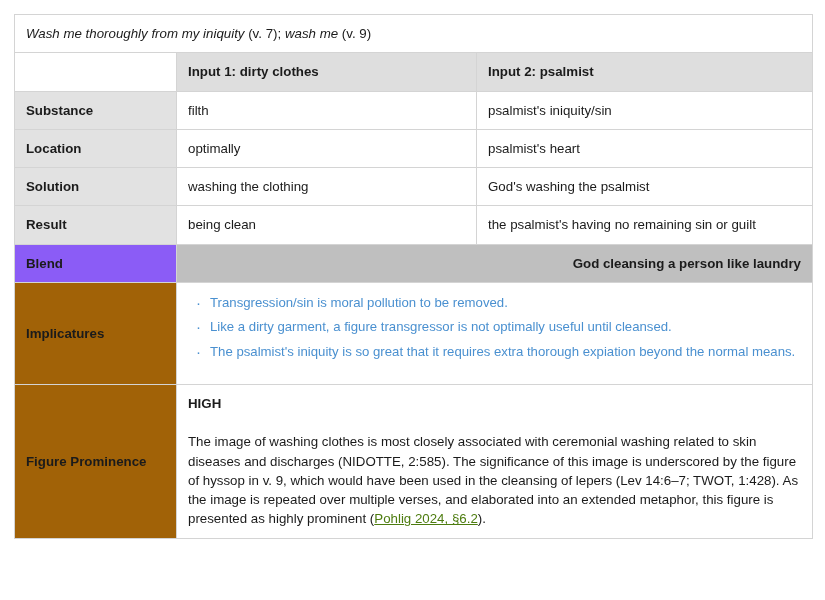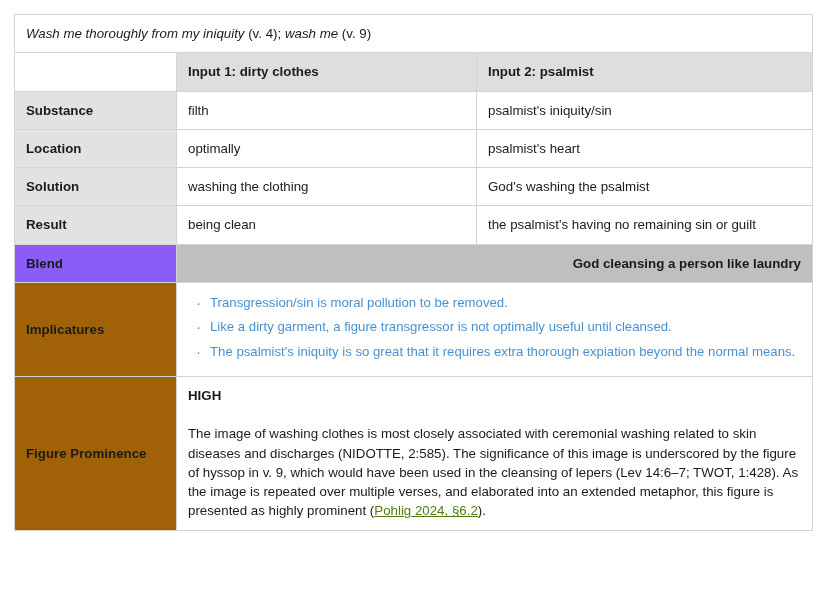--- a/index.html
+++ b/index.html
@@ -118,21 +118,21 @@
     list-style: none;
   }
   ul.impl-list li {
     position: relative;
     color: #4a90d0;
     font-size: 13.2px;
     line-height: 1.62;
     padding: 0 0 1px 0;
     margin: 0 0 2px 0;
   }
-  ul.impl-list li:last-child { margin-bottom: 4px; }
+  ul.impl-list li:last-child { margin-bottom: 12px; }
   ul.impl-list li::before {
     content: "\00B7";
     position: absolute;
     left: -14px;
     top: -1px;
     color: #4a90d0;
     font-size: 15px;
     line-height: 1.62;
   }
 
@@ -162,21 +162,21 @@
     <table class="blend-table">
       <colgroup>
         <col class="c1">
           <col class="c2">
           <col class="c3">
       </colgroup>
       <tbody>
 
         <tr>
           <td class="title-cell" colspan="3">
-            <span class="it">Wash me thoroughly from my iniquity</span><span> (v. 4); </span><span class="it">wash me</span><span> (v. 9)</span>
+            <span class="it">Wash me thoroughly from my iniquity</span><span> (v. 7); </span><span class="it">wash me</span><span> (v. 9)</span>
           </td>
         </tr>
 
         <tr>
           <td class="hdr-blank"></td>
           <td class="hdr">Input 1: dirty clothes</td>
           <td class="hdr">Input 2: psalmist</td>
         </tr>
 
         <tr>

